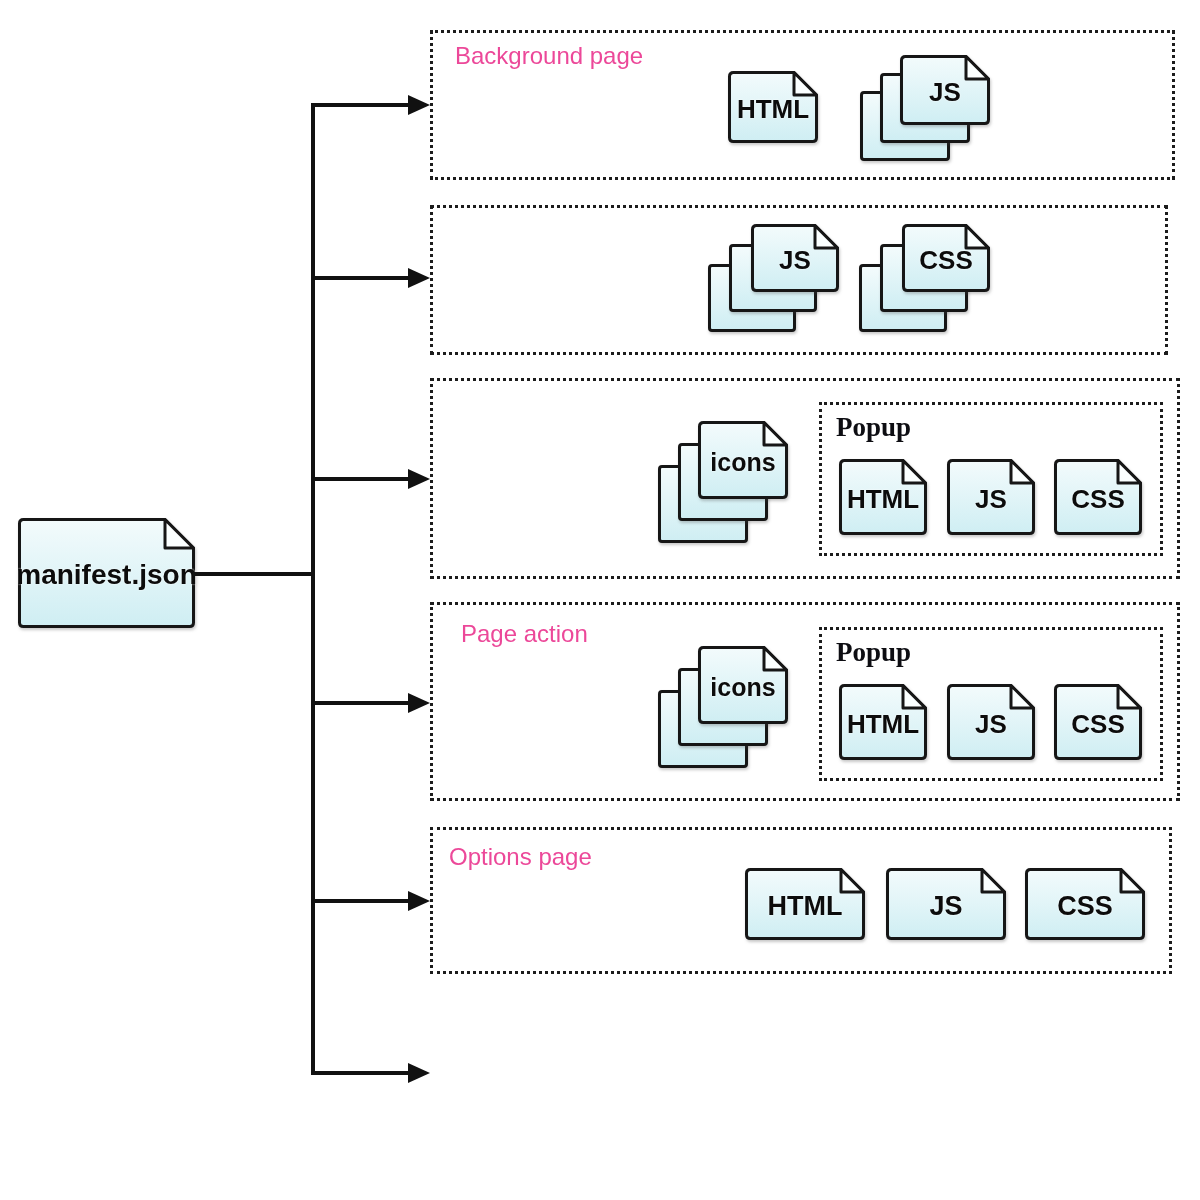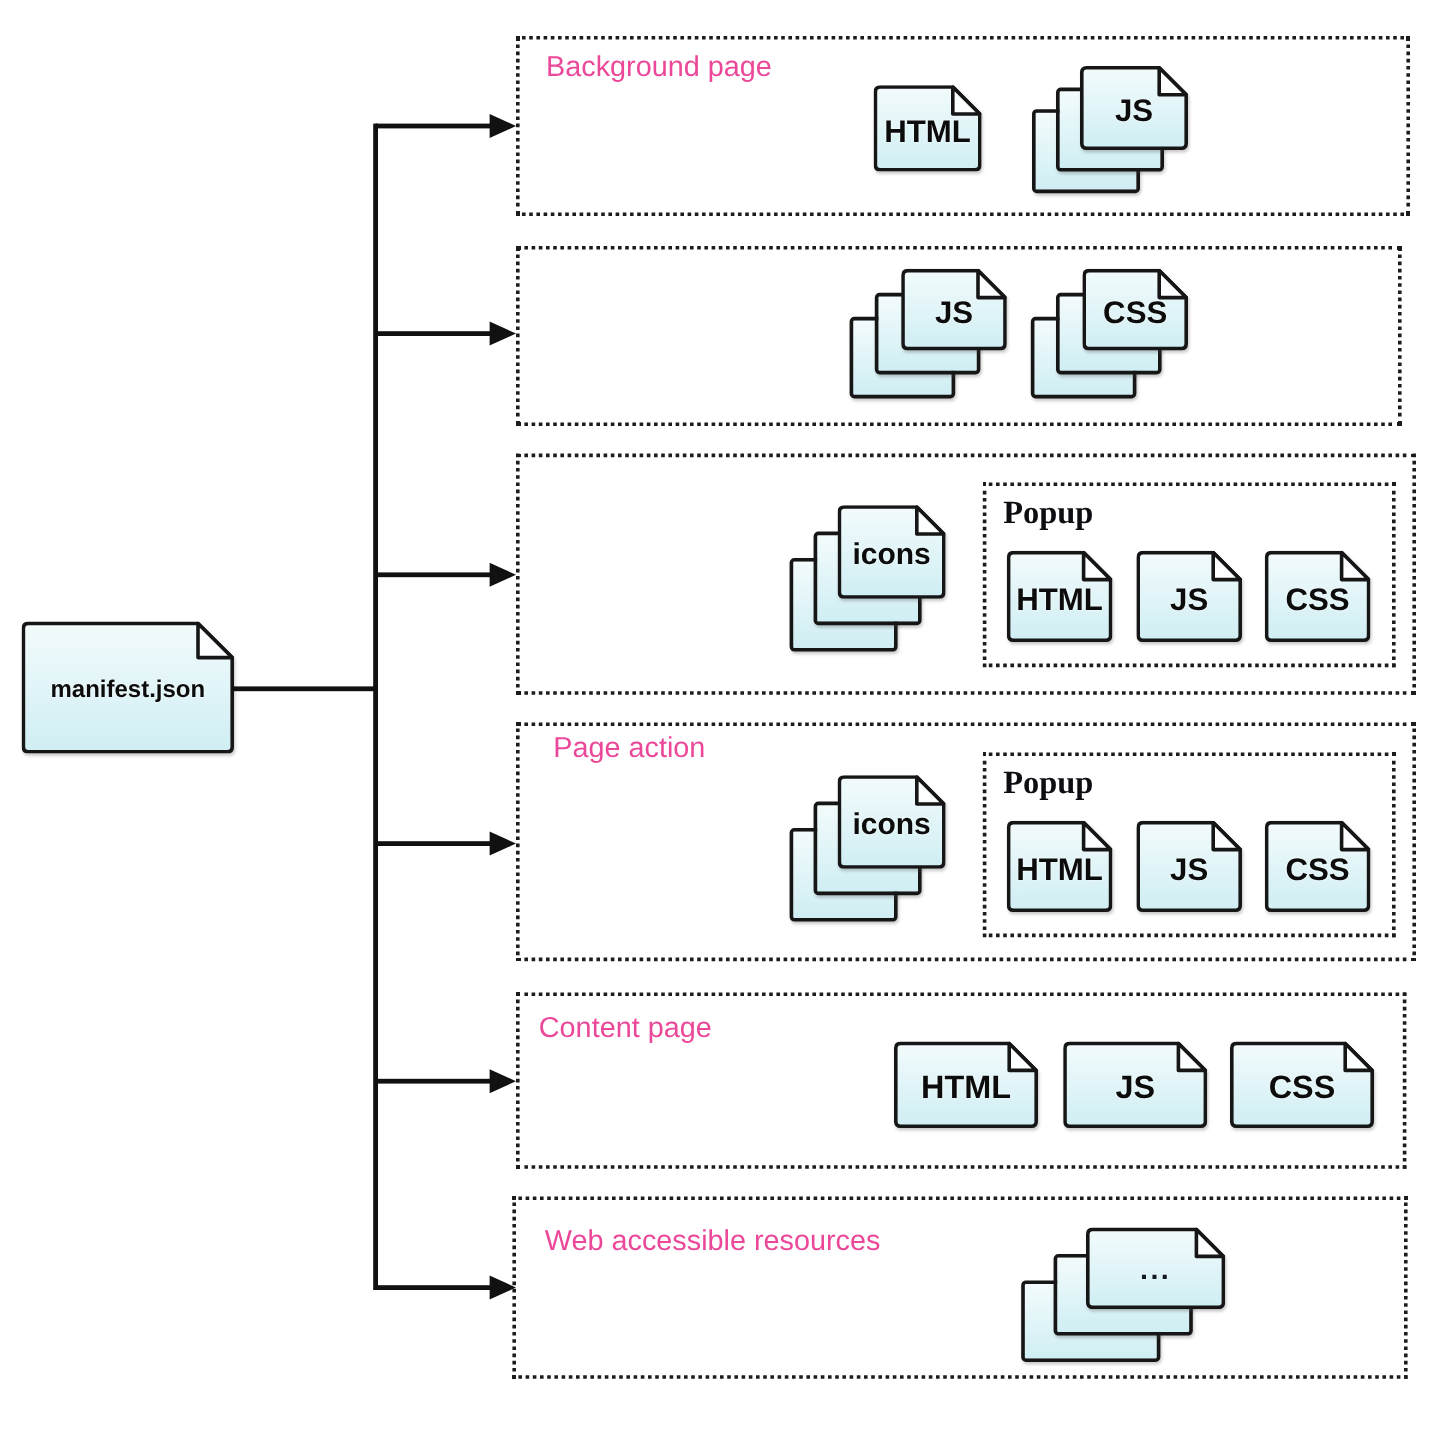--- a/index.html
+++ b/index.html
@@ -53,21 +53,21 @@
         <stop offset="1" stop-color="#cfeef3"></stop>
       </linearGradient>
     </defs>
   </svg>
 
   <div class="doc" style="left:18px;top:518px;width:177px;height:110px;">
       <svg width="177" height="110" viewBox="0 0 177 110">
         <path d="M 5.5 1.5 L 147 1.5 L 175.5 30 L 175.5 104.5 Q 175.5 108.5 171.5 108.5 L 5.5 108.5 Q 1.5 108.5 1.5 104.5 L 1.5 5.5 Q 1.5 1.5 5.5 1.5 Z" fill="url(#docgrad)" stroke="#161616" stroke-width="3" stroke-linejoin="round"></path>
         <path d="M 147 1.5 L 147 30 L 175.5 30 Z" fill="#fbffff" stroke="#161616" stroke-width="3" stroke-linejoin="round"></path>
       </svg>
-    <span class="doc-label" style="font-size:20px">manifest.json</span>
+    <span class="doc-label" style="font-size:28px">manifest.json</span>
   </div>
 
   <div class="hline" style="left:193px;top:572px;width:120px"></div>
   <div class="vline" style="left:311px;top:103px;height:972px"></div>
 
   <div class="hline" style="left:313px;top:103px;width:97px"></div>
   <div class="arrowhead" style="left:408px;top:95px"></div>
   <div class="hline" style="left:313px;top:276px;width:97px"></div>
   <div class="arrowhead" style="left:408px;top:268px"></div>
   <div class="hline" style="left:313px;top:477px;width:97px"></div>
@@ -158,21 +158,21 @@
           <svg width="88" height="76" viewBox="0 0 88 76">
             <path d="M 5.5 1.5 L 64 1.5 L 86.5 24 L 86.5 70.5 Q 86.5 74.5 82.5 74.5 L 5.5 74.5 Q 1.5 74.5 1.5 70.5 L 1.5 5.5 Q 1.5 1.5 5.5 1.5 Z" fill="url(#docgrad)" stroke="#161616" stroke-width="3" stroke-linejoin="round"></path>
             <path d="M 64 1.5 L 64 24 L 86.5 24 Z" fill="#fbffff" stroke="#161616" stroke-width="3" stroke-linejoin="round"></path>
           </svg>
         <span class="doc-label">CSS</span>
       </div>
     </div>
   </div>
 
   <div class="sbox" style="left:430px;top:602px;width:750px;height:199px">
-    <span class="stitle" style="left:28px;top:6px">Page action</span>
+    <span class="stitle" style="left:28px;top:16px">Page action</span>
     <div class="stack" style="left:225px;top:41px;width:130px;height:122px">
       <div class="sheet" style="left:0;top:44px;width:90px;height:78px"></div>
       <div class="sheet" style="left:20px;top:22px;width:90px;height:78px"></div>
       <div class="doc" style="left:40px;top:0;width:90px;height:78px">
           <svg width="90" height="78" viewBox="0 0 90 78">
             <path d="M 5.5 1.5 L 66 1.5 L 88.5 24 L 88.5 72.5 Q 88.5 76.5 84.5 76.5 L 5.5 76.5 Q 1.5 76.5 1.5 72.5 L 1.5 5.5 Q 1.5 1.5 5.5 1.5 Z" fill="url(#docgrad)" stroke="#161616" stroke-width="3" stroke-linejoin="round"></path>
             <path d="M 66 1.5 L 66 24 L 88.5 24 Z" fill="#fbffff" stroke="#161616" stroke-width="3" stroke-linejoin="round"></path>
           </svg>
         <span class="doc-label" style="font-size:25px">icons</span>
       </div>
@@ -197,21 +197,21 @@
           <svg width="88" height="76" viewBox="0 0 88 76">
             <path d="M 5.5 1.5 L 64 1.5 L 86.5 24 L 86.5 70.5 Q 86.5 74.5 82.5 74.5 L 5.5 74.5 Q 1.5 74.5 1.5 70.5 L 1.5 5.5 Q 1.5 1.5 5.5 1.5 Z" fill="url(#docgrad)" stroke="#161616" stroke-width="3" stroke-linejoin="round"></path>
             <path d="M 64 1.5 L 64 24 L 86.5 24 Z" fill="#fbffff" stroke="#161616" stroke-width="3" stroke-linejoin="round"></path>
           </svg>
         <span class="doc-label">CSS</span>
       </div>
     </div>
   </div>
 
   <div class="sbox" style="left:430px;top:827px;width:742px;height:147px">
-    <span class="stitle" style="left:16px;top:14px">Content page</span>
+    <span class="stitle" style="left:16px;top:14px">Options page</span>
     <div class="doc" style="left:312px;top:38px;width:120px;height:72px">
         <svg width="120" height="72" viewBox="0 0 120 72">
           <path d="M 5.5 1.5 L 96 1.5 L 118.5 24 L 118.5 66.5 Q 118.5 70.5 114.5 70.5 L 5.5 70.5 Q 1.5 70.5 1.5 66.5 L 1.5 5.5 Q 1.5 1.5 5.5 1.5 Z" fill="url(#docgrad)" stroke="#161616" stroke-width="3" stroke-linejoin="round"></path>
           <path d="M 96 1.5 L 96 24 L 118.5 24 Z" fill="#fbffff" stroke="#161616" stroke-width="3" stroke-linejoin="round"></path>
         </svg>
       <span class="doc-label" style="font-size:27px">HTML</span>
     </div>
     <div class="doc" style="left:453px;top:38px;width:120px;height:72px">
         <svg width="120" height="72" viewBox="0 0 120 72">
           <path d="M 5.5 1.5 L 96 1.5 L 118.5 24 L 118.5 66.5 Q 118.5 70.5 114.5 70.5 L 5.5 70.5 Q 1.5 70.5 1.5 66.5 L 1.5 5.5 Q 1.5 1.5 5.5 1.5 Z" fill="url(#docgrad)" stroke="#161616" stroke-width="3" stroke-linejoin="round"></path>
@@ -221,28 +221,14 @@
     </div>
     <div class="doc" style="left:592px;top:38px;width:120px;height:72px">
         <svg width="120" height="72" viewBox="0 0 120 72">
           <path d="M 5.5 1.5 L 96 1.5 L 118.5 24 L 118.5 66.5 Q 118.5 70.5 114.5 70.5 L 5.5 70.5 Q 1.5 70.5 1.5 66.5 L 1.5 5.5 Q 1.5 1.5 5.5 1.5 Z" fill="url(#docgrad)" stroke="#161616" stroke-width="3" stroke-linejoin="round"></path>
           <path d="M 96 1.5 L 96 24 L 118.5 24 Z" fill="#fbffff" stroke="#161616" stroke-width="3" stroke-linejoin="round"></path>
         </svg>
       <span class="doc-label" style="font-size:27px">CSS</span>
     </div>
   </div>
 
-  <div class="sbox" style="left:427px;top:997px;width:746px;height:152px">
-    <span class="stitle" style="left:24px;top:22px">Web accessible resources</span>
-    <div class="stack" style="left:421px;top:23px;width:170px;height:112px">
-      <div class="sheet" style="left:0;top:44px;width:116px;height:68px"></div>
-      <div class="sheet" style="left:27px;top:22px;width:116px;height:68px"></div>
-      <div class="doc" style="left:54px;top:0;width:116px;height:68px">
-          <svg width="116" height="68" viewBox="0 0 116 68">
-            <path d="M 5.5 1.5 L 92 1.5 L 114.5 24 L 114.5 62.5 Q 114.5 66.5 110.5 66.5 L 5.5 66.5 Q 1.5 66.5 1.5 62.5 L 1.5 5.5 Q 1.5 1.5 5.5 1.5 Z" fill="url(#docgrad)" stroke="#161616" stroke-width="3" stroke-linejoin="round"></path>
-            <path d="M 92 1.5 L 92 24 L 114.5 24 Z" fill="#fbffff" stroke="#161616" stroke-width="3" stroke-linejoin="round"></path>
-          </svg>
-        <span class="doc-label dots-label">...</span>
-      </div>
-    </div>
-  </div>
 
 </div>
 
 </body></html>

